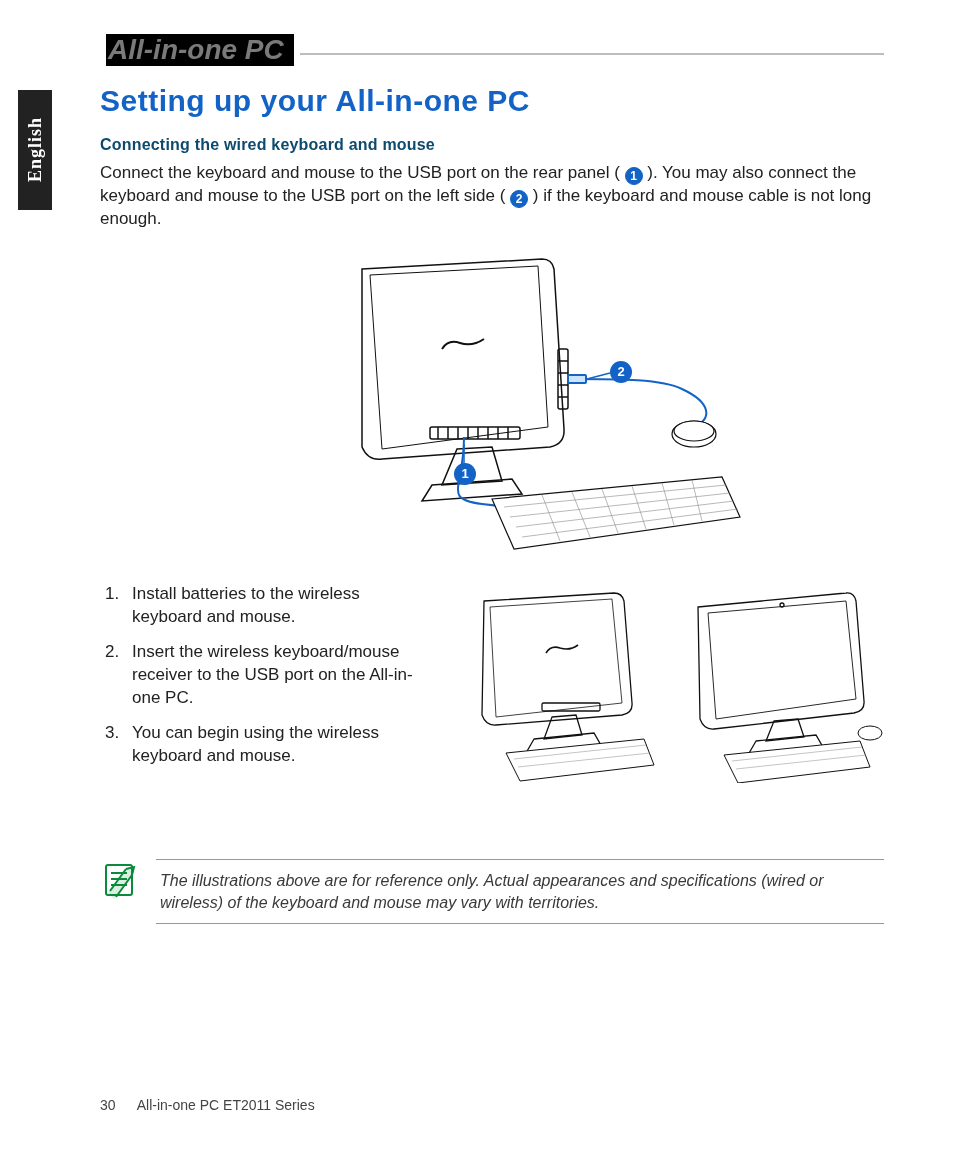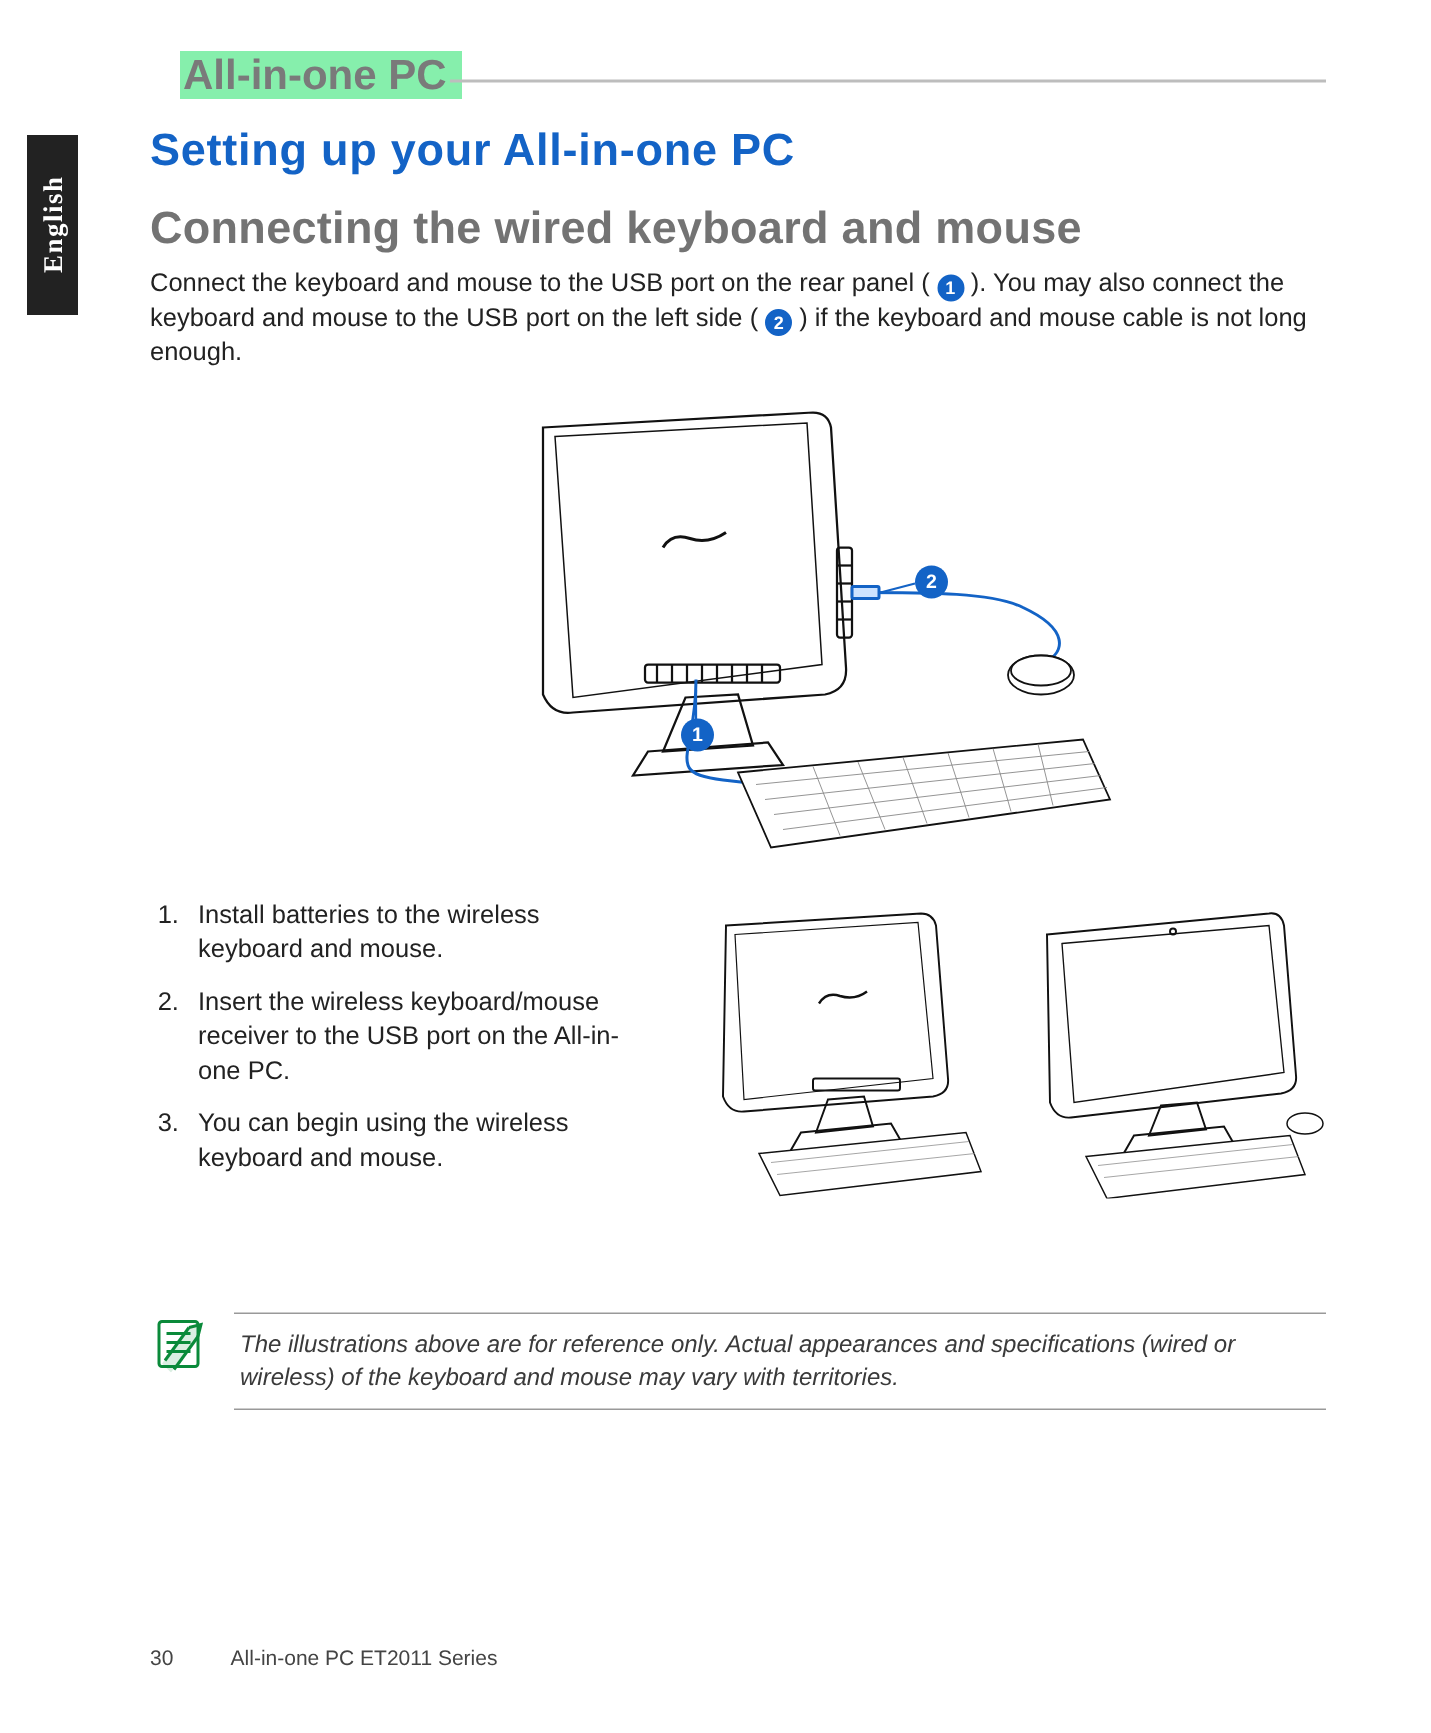--- a/index.html
+++ b/index.html
@@ -17,24 +17,25 @@
     height: 100%;
   }
   
   .header-rule {
     position: relative;
     height: 26px;
     margin-bottom: 18px;
   }
   .header-rule .label {
     position: absolute;
-    left: 20px;
+    left: 6px;
     top: -6px;
-    background: #86efac;
+    background: #000000;
     padding: 0 10px 0 2px;
+    font-style: italic;
     font-weight: 600;
     font-size: 28px;
     color: #7a7a7a;
     font-family: "Segoe UI", Arial, sans-serif;
   }
   .header-rule .rule-right {
     position: absolute;
     top: 50%; right: 0;
     left: 200px;
     border-top: 2px solid #bdbdbd;
@@ -62,24 +63,24 @@
   }
   h1.title {
     color: #1363c6;
     font-family: "Arial Black", Arial, sans-serif;
     font-weight: 900;
     font-size: 30px;
     margin: 12px 0 18px;
     letter-spacing: 0.5px;
   }
   h2.section {
-    color: #737373;
+    color: #0c4a6e;
     font-family: "Arial Black", Arial, sans-serif;
     font-weight: 900;
-    font-size: 30px;
+    font-size: 16px;
     margin-bottom: 8px;
     letter-spacing: 0.2px;
   }
   p.body {
     font-size: 17px;
     line-height: 1.35;
   }
   .bold { font-weight: 400; }
   .callout-badge {
     display: inline-flex;
@@ -146,21 +147,21 @@
     line-height: 1.35;
     color: #3a3a3a;
   }
   .footer {
     position: absolute;
     bottom: 42px;
     left: 100px;
     font-size: 14px;
     color: #444;
   }
-  .footer .pg { margin-right: 35px; }
+  .footer .pg { margin-right: 18px; }
 </style>
 </head>
 <body>
 
 <div class="page">
 
   <div class="header-rule">
     <div class="label">All-in-one PC</div>
     <div class="rule-right"></div>
   </div>

